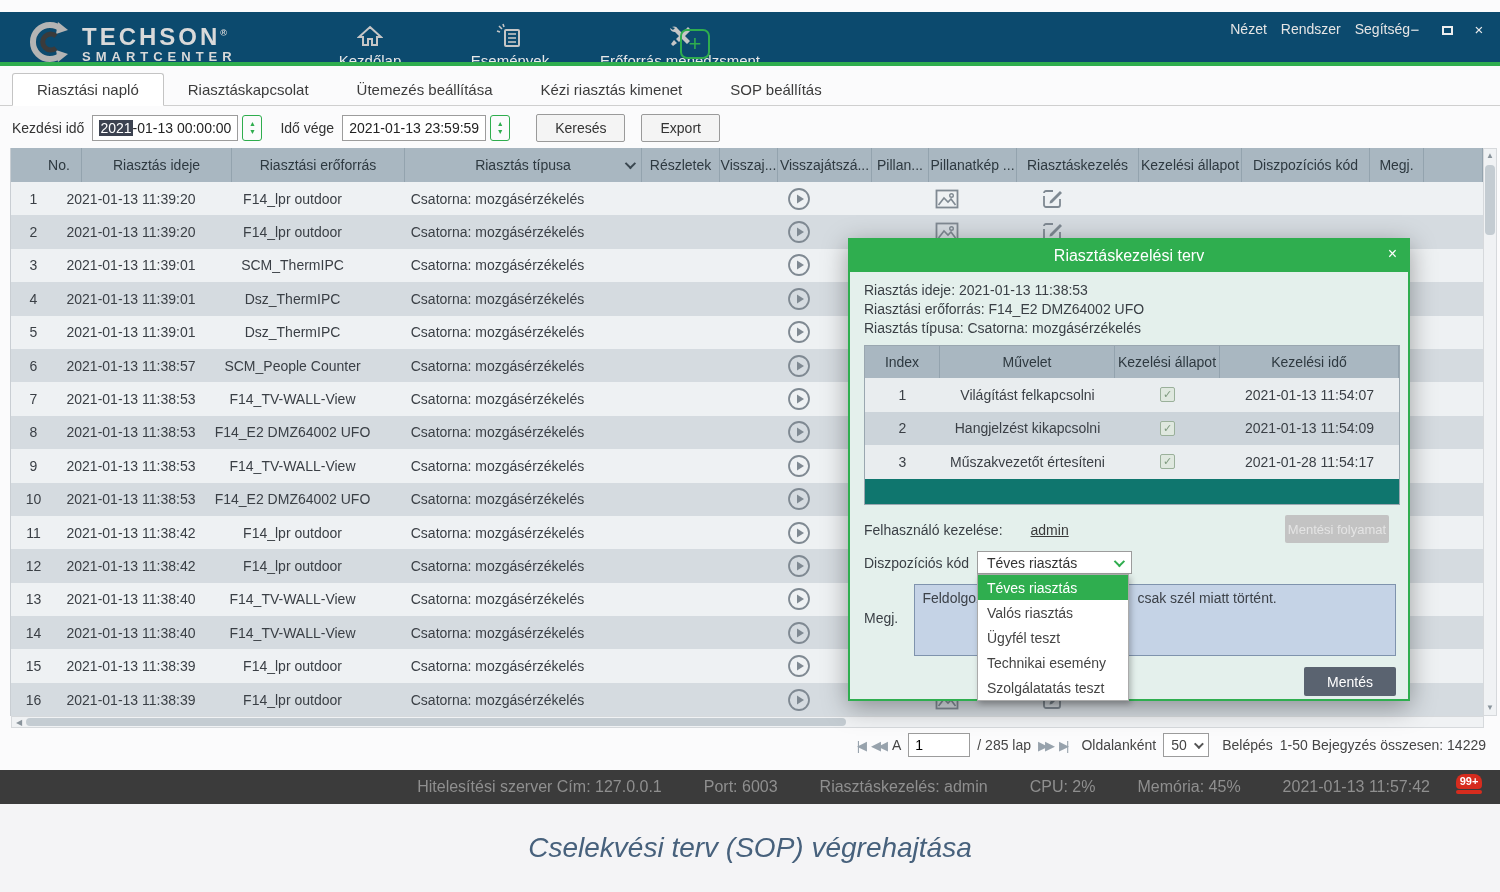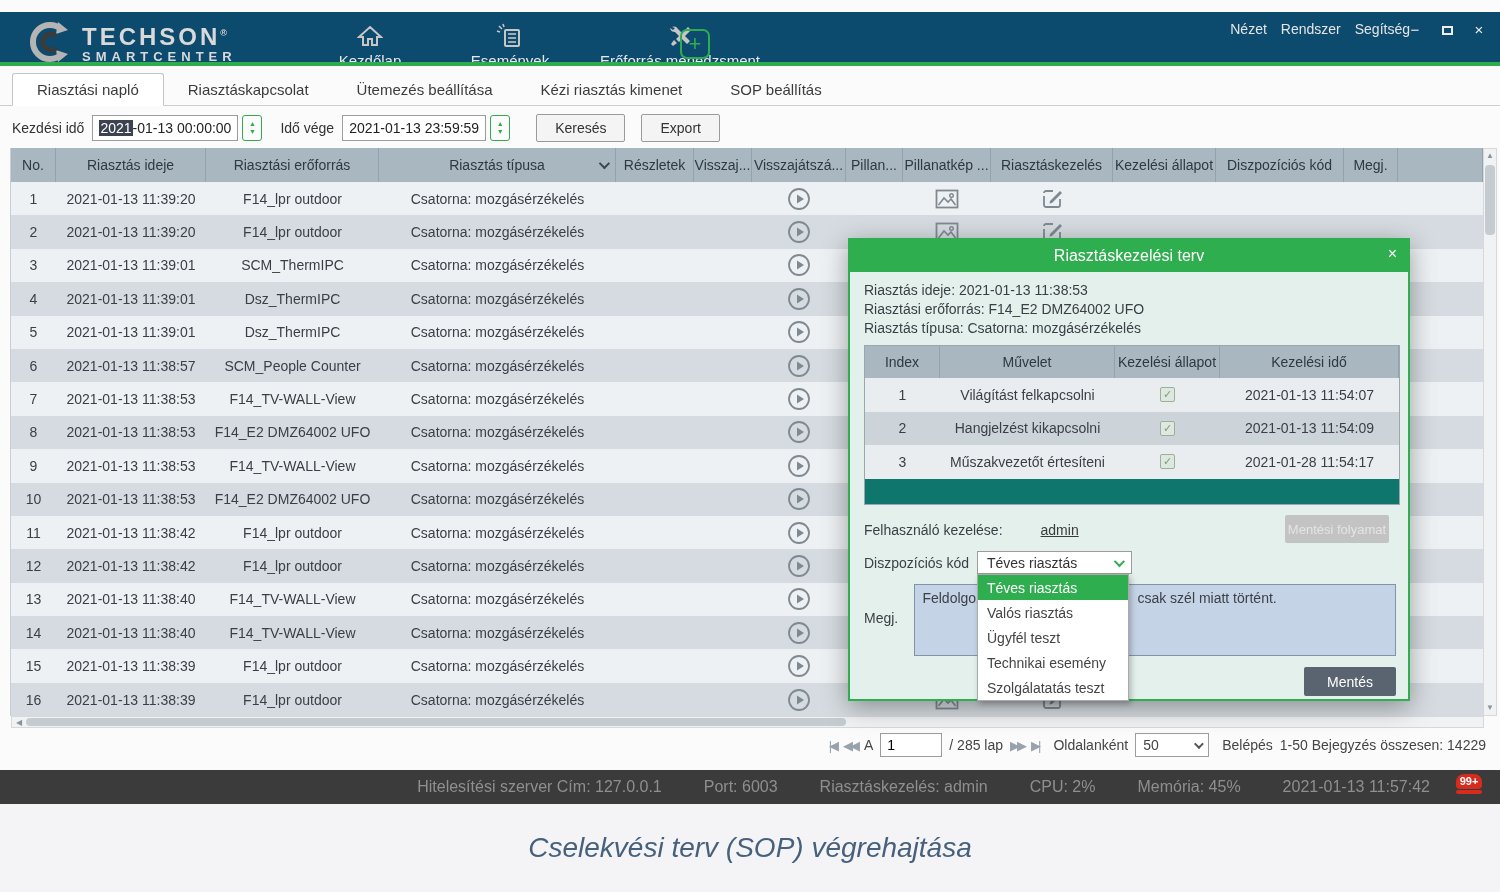--- a/index.html
+++ b/index.html
@@ -37,21 +37,21 @@
   
   .filters { position:absolute; left:12px; top:47px; height:30px; display:flex; align-items:center; gap:8px; font-size:14px; color:#333; }
   .dtwrap { display:flex; align-items:center; }
   .dtinput { height:26px; background:#fff; border:1px solid #9c9c9c; display:flex; align-items:center; padding:0 6px; font-size:14px; color:#222; }
   .dtinput .sel { background:#3c4250; color:#fff; padding:0 1px; }
   .spinner { width:20px; height:26px; border:1px solid #2fad4e; border-radius:3px; margin-left:4px; display:flex; flex-direction:column; align-items:center; justify-content:center; color:#2fad4e; font-size:7px; line-height:8px; cursor:pointer; }
   .fbtn { height:28px; padding:0 18px; background:#f4f4f4; border:1px solid #9a9a9a; border-radius:2px; font-size:14px; color:#333; margin-left:8px; cursor:pointer; display:flex; align-items:center; }
 
   
   .tablewrap { position:absolute; left:10px; top:82px; width:1473px; border-left:1px solid #c9ced3; }
-  .thead { display:flex; height:34px; background:#a9b7c1; }
+  .thead { display:flex; height:34px; background:#a9b7c1;padding-left:26px; }
   .th { display:flex; align-items:center; justify-content:center; font-size:14px; color:#2e3940; border-right:1px solid #93a3ae; white-space:nowrap; overflow:hidden; position:relative; }
   .rows { height:534px; overflow:hidden; }
   .trow { display:flex; height:33.4px; background:#eef1f3; }
   .trow:nth-of-type(even) { background:#d5dbe0; }
   .td { display:flex; align-items:center; justify-content:center; font-size:14px; color:#3a3f45; white-space:nowrap; overflow:hidden; }
   .c0{width:45px}.c1{width:150px}.c2{width:173px}.c3{width:237px}.c4{width:78px}.c5{width:58px}
   .c6{width:94px}.c7{width:57px}.c8{width:88px}.c9{width:122px}.c10{width:103px}.c11{width:128px}
   .c12{width:54px}.c13{flex:1}
   .hdr-chev { position:absolute; right:8px; width:8px; height:8px; border-right:2px solid #3a4750; border-bottom:2px solid #3a4750; transform:rotate(45deg) translateY(-2px); }
   .vscroll { position:absolute; right:-14px; top:0; width:14px; height:568px; background:#f0f2f4; border:1px solid #d6d9dc; display:flex; flex-direction:column; align-items:center; }
@@ -59,21 +59,21 @@
   .vthumb { width:10px; height:70px; background:#c4ccd2; border-radius:4px; margin-top:2px; cursor:pointer; }
   .vsp { flex:1; }
   .hscroll { position:absolute; left:0; top:568px; width:1473px; height:12px; background:#f0f2f4; border:1px solid #d6d9dc; display:flex; align-items:center; }
   .hscroll .arr { font-size:8px; color:#8a949c; width:14px; text-align:center; cursor:pointer; }
   .hthumb { height:8px; width:820px; background:#c4ccd2; border-radius:4px; cursor:pointer; }
 
   
   .pager { position:absolute; right:14px; top:662px; height:34px; display:flex; align-items:center; gap:7px; font-size:14px; color:#454545; }
   .pg-arr { color:#97a2ac; font-size:13px; letter-spacing:-3px; cursor:pointer; white-space:nowrap; }
   .pg-input { width:62px; height:24px; border:1px solid #9c9c9c; background:#fff; font-size:14px; padding:0 6px; font-family:"Liberation Sans",sans-serif; }
-  .pg-select { width:74px; height:24px; border:1px solid #9c9c9c; background:#fff; display:flex; align-items:center; justify-content:space-between; padding:0 7px; cursor:pointer; }
+  .pg-select { width:46px; height:24px; border:1px solid #9c9c9c; background:#fff; display:flex; align-items:center; justify-content:space-between; padding:0 7px; cursor:pointer; }
   .pg-select .chev { width:7px; height:7px; border-right:2px solid #555; border-bottom:2px solid #555; transform:rotate(45deg) translateY(-2px); }
 
   
   .statusbar { position:absolute; left:0; top:770px; width:1500px; height:34px; background:#3b3b3b; display:flex; align-items:center; justify-content:flex-end; gap:42px; padding-right:70px; font-size:16px; color:#8f8f8f; }
   .alarm-badge { position:absolute; right:16px; top:4px; width:30px; height:26px; display:flex; flex-direction:column; align-items:center; cursor:pointer; }
   .alarm-badge .pill { background:#d62c1e; color:#fff; font-size:11px; font-weight:bold; border-radius:8px 8px 4px 4px; padding:1px 4px 2px; }
   .alarm-badge .bar { width:26px; height:4px; background:#d62c1e; border-radius:2px; margin-top:1px; }
 
   
   .caption { position:absolute; left:0; top:804px; width:1500px; height:88px; background:#f4f4f6; display:flex; align-items:center; justify-content:center; }
@@ -87,21 +87,21 @@
   .minfo { font-size:14px; color:#3a3f45; line-height:19px; }
   .mtable { margin-top:7px; width:536px; height:160px; border:1px solid #9aa7b0; background:#0f766e; }
   .mthead { display:flex; height:32px; background:#a9b7c1; }
   .mth { display:flex; align-items:center; justify-content:center; font-size:14px; color:#2e3940; border-right:1px solid #93a3ae; }
   .mtrow { display:flex; height:33.5px; background:#e9edef; }
   .mtrow:nth-of-type(even) { background:#ccd4da; }
   .mtd { display:flex; align-items:center; justify-content:center; font-size:14px; color:#3a3f45; white-space:nowrap; }
   .m0{width:75px}.m1{width:175px}.m2{width:105px}.m3{flex:1}
   .mcheck { width:15px; height:15px; border:1px solid #9ab09a; background:#dfe8df; border-radius:2px; font-size:11px; line-height:13px; color:#7d997d; text-align:center; }
   .muser { margin-top:10px; height:30px; display:flex; align-items:center; font-size:14px; color:#3a3f45; position:relative; }
-  .muser .ulink { margin-left:38px; text-decoration:underline; color:#3a3a3a; cursor:pointer; }
+  .muser .ulink { margin-left:28px; text-decoration:underline; color:#3a3a3a; cursor:pointer; }
   .btn-disabled { position:absolute; right:7px; top:0; width:104px; height:28px; background:#c3c3c3; color:#e4e4e4; font-size:13px; border:none; border-radius:2px; }
   .mdispo { margin-top:6px; height:24px; display:flex; align-items:center; font-size:14px; color:#3a3f45; position:relative; }
   .dispo-select { position:absolute; left:113px; top:0; width:155px; height:23px; background:#fff; border:1px solid #9c9c9c; display:flex; align-items:center; justify-content:space-between; padding:0 9px; font-size:14px; color:#333; cursor:pointer; }
   .dispo-select .gchev { width:8px; height:8px; border-right:2px solid #2fad4e; border-bottom:2px solid #2fad4e; transform:rotate(45deg) translateY(-2px); }
   .dispo-list { position:absolute; left:113px; top:23px; width:152px; background:#fff; border:1px solid #aaa; box-shadow:2px 3px 6px rgba(0,0,0,.25); z-index:60; }
   .dopt { height:25px; display:flex; align-items:center; padding-left:9px; font-size:14px; color:#444; cursor:pointer; }
   .dopt.sel { background:#2fae4f; color:#fff; }
   .mnote { margin-top:9px; display:flex; font-size:14px; color:#3a3f45; }
   .mnote .nlabel { width:51px; padding-top:26px; }
   .notebox { position:relative; width:487px; height:72px; background:#c5d3e6; border:1px solid #7f93ad; }

